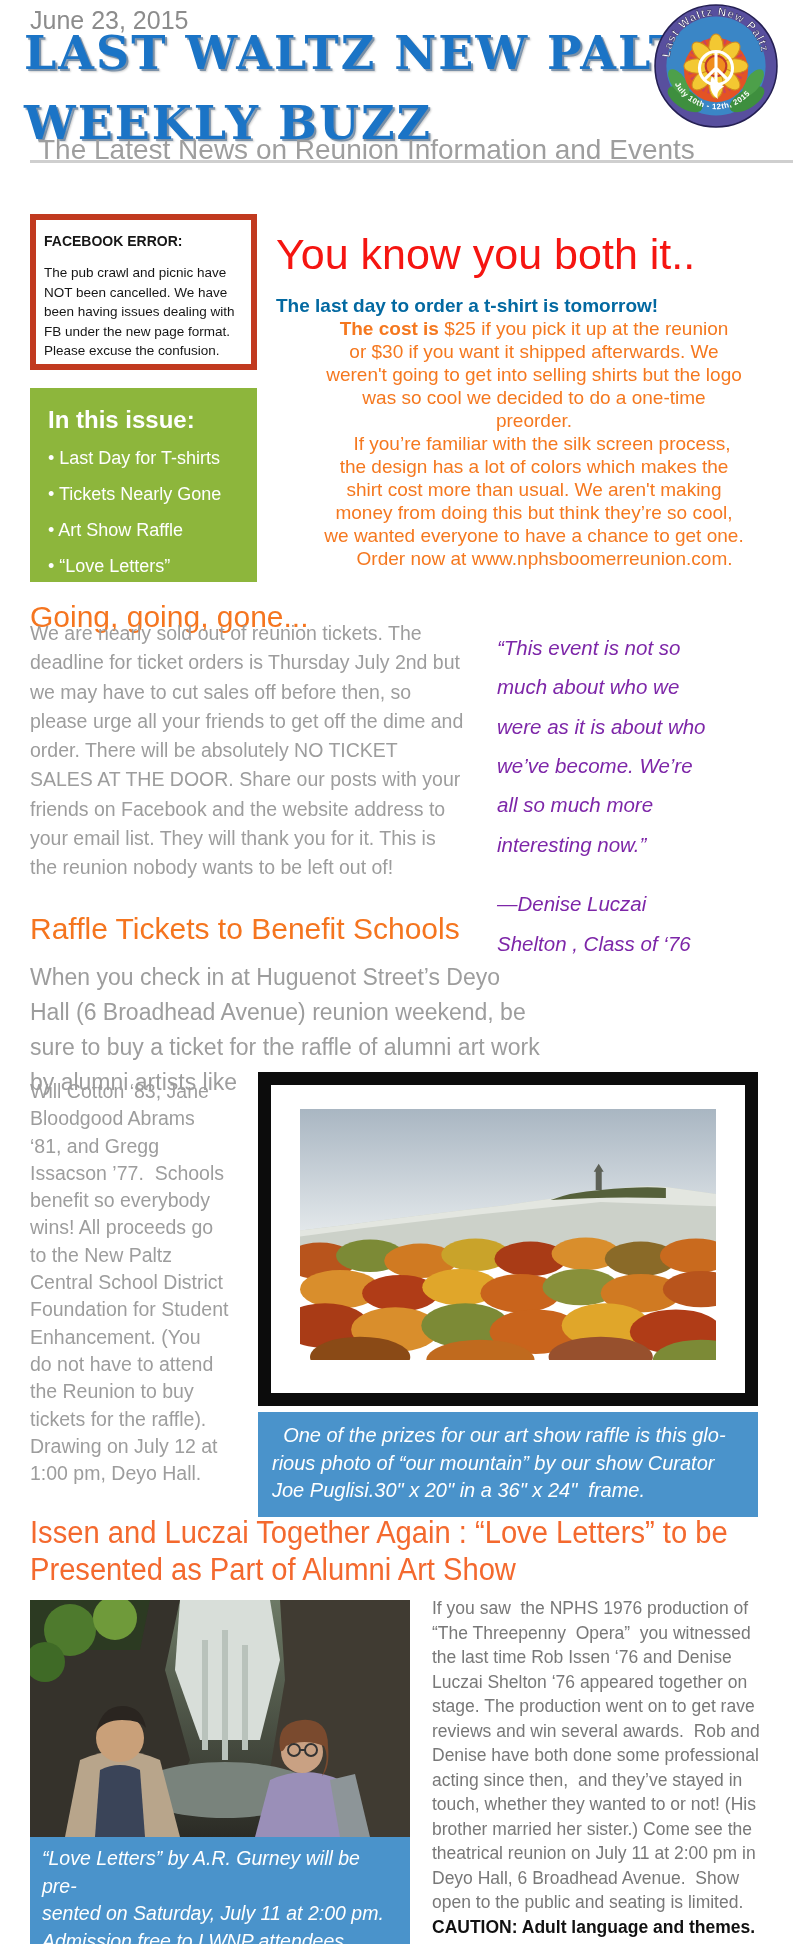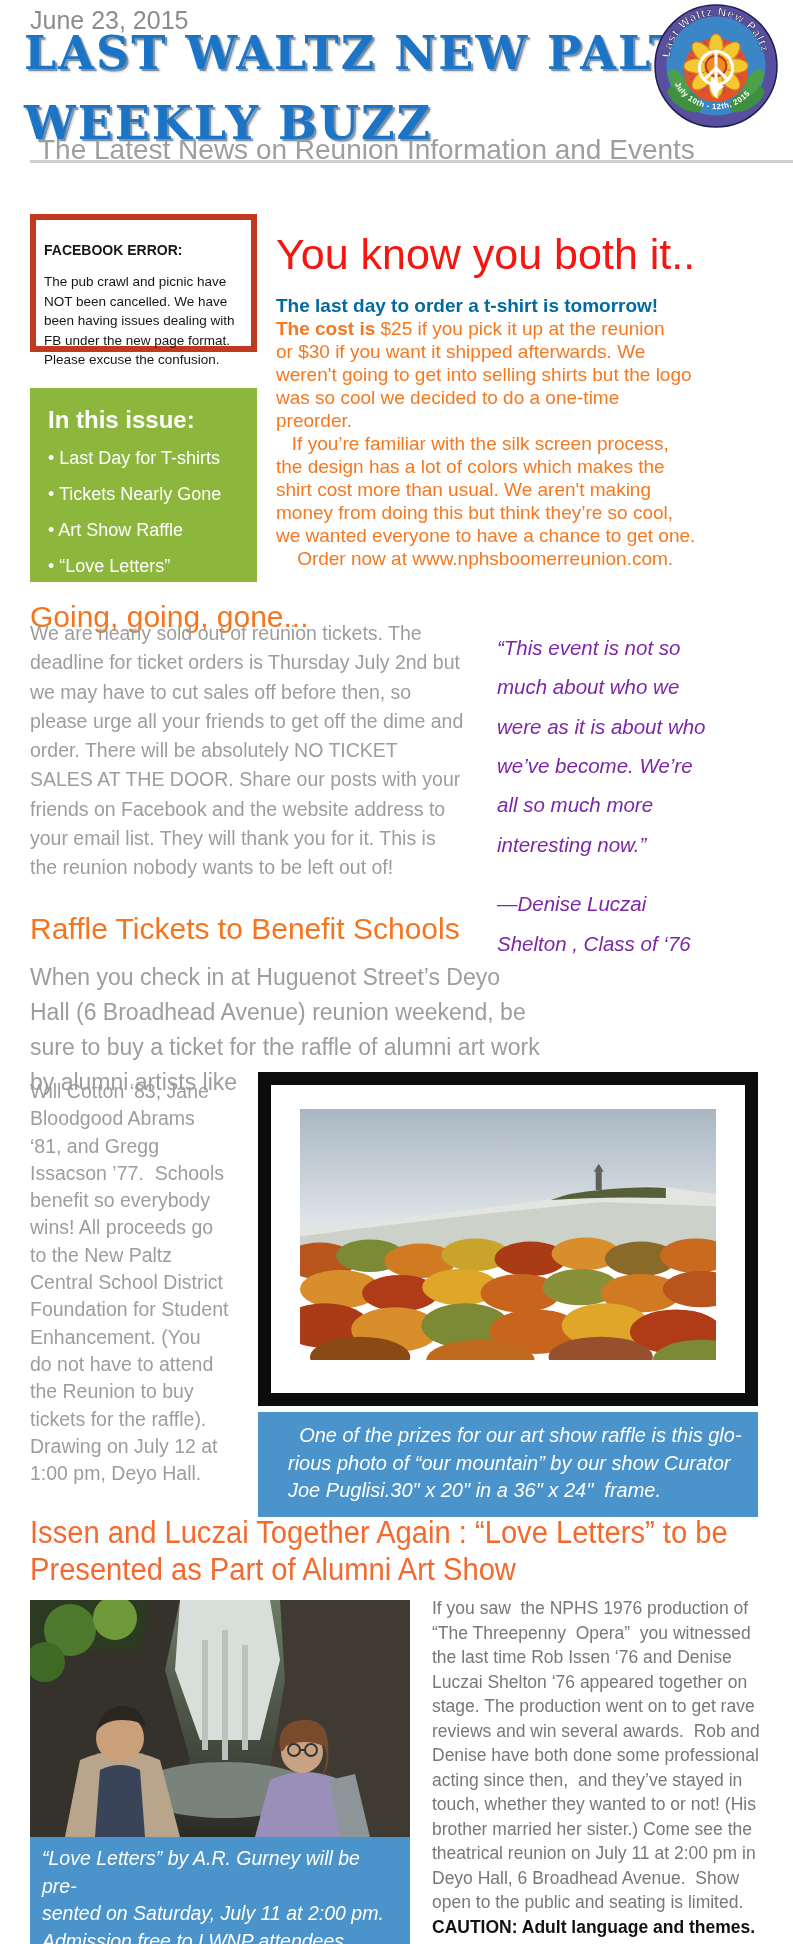--- a/index.html
+++ b/index.html
@@ -13,29 +13,29 @@
          color:#1b74c6;letter-spacing:2px;
          text-shadow:2px 2px 0 rgba(13,63,112,.45), 3px 3px 2px rgba(0,0,0,.18);}
   .title1{top:26px;}
   .title2{top:96px;}
   .rule{left:30px;top:160px;width:763px;height:3px;background:#cfcfcf;}
   .tagline{left:38px;top:132px;font-size:28px;color:#9e9e9e;}
   .tagline{top:134px;}
 
   .logo{left:652px;top:4px;width:128px;height:124px;}
 
-  .fb-box{left:30px;top:214px;width:227px;height:138px;border:6px solid #c13a1f;
-          box-sizing:border-box;padding:20px 8px;background:#fff;color:#161616;}
+  .fb-box{left:30px;top:214px;width:227px;height:156px;border:6px solid #c13a1f;
+          box-sizing:border-box;padding:11px 8px;background:#fff;color:#161616;}
   .fb-head{font-size:14px;font-weight:bold;margin:2px 0 14px 0;}
   .fb-body{font-size:13.5px;line-height:1.45;}
 
   .tshirt{left:276px;top:230px;width:516px;}
   .tshirt-headline{font-size:43px;color:#f51511;margin:0 0 16px 0;}
   .tshirt-sub{font-size:19px;font-weight:bold;color:#0369a1;margin:0 0 1px 0;}
-  .tshirt-body{font-size:19px;line-height:1.21;color:#f5781f;margin:0;}
+  .tshirt-body{font-size:19px;line-height:1.21;color:#f5781f;margin:0;text-align:center;}
   .tshirt-body b{font-weight:bold;}
 
   .issue-box{left:30px;top:388px;width:227px;height:194px;box-sizing:border-box;
              background:#8db63c;color:#fff;padding:16px 14px;}
   .issue-head{font-size:24px;font-weight:bold;margin:2px 0 14px 4px;}
   .issue-box ul{list-style:none;margin:0;padding:0 0 0 4px;}
   .issue-box li{font-size:18px;margin-bottom:15px;}
   .issue-box li::before{content:"• ";}
 
   .h-orange{font-size:30px;color:#f5751f;}
@@ -48,21 +48,21 @@
 
   .raffle-h{left:30px;top:912px;}
   .raffle-intro{left:30px;top:960px;width:520px;font-size:23px;line-height:1.52;color:#9d9d9d;}
   .raffle-col{left:30px;top:1078px;width:242px;font-size:19.5px;line-height:1.4;color:#9d9d9d;}
 
   .figure{left:258px;top:1072px;width:500px;height:334px;box-sizing:border-box;
           border:13px solid #0c0c0c;background:#fff;padding:24px 29px 33px 29px;}
   .figure svg{display:block;width:100%;height:100%;}
 
   .caption-blue{background:#4a93cb;color:#fff;font-style:italic;box-sizing:border-box;}
-  .caption-art{left:258px;top:1412px;width:500px;padding:10px 14px 12px 30px;
+  .caption-art{left:258px;top:1412px;width:500px;padding:10px 14px 12px 14px;
                font-size:20px;line-height:1.38;}
   .caption-love{left:30px;top:1837px;width:380px;padding:8px 12px 12px 12px;
                 font-size:19.5px;line-height:1.42;}
 
   .love-h{left:30px;top:1514px;width:790px;font-size:31px;color:#f4692e;line-height:1.2;
           transform:scaleX(.94);transform-origin:left top;}
 
   .photo2{left:30px;top:1600px;width:380px;height:237px;}
   .photo2 svg,.logo svg{display:block;width:100%;height:100%;}
 

